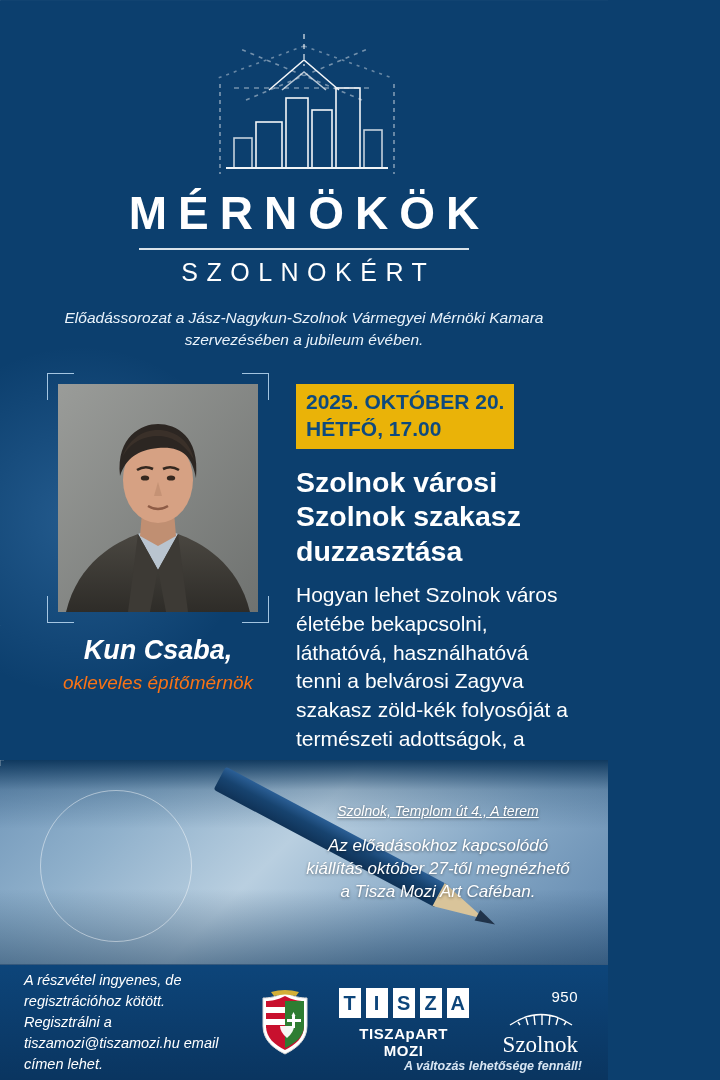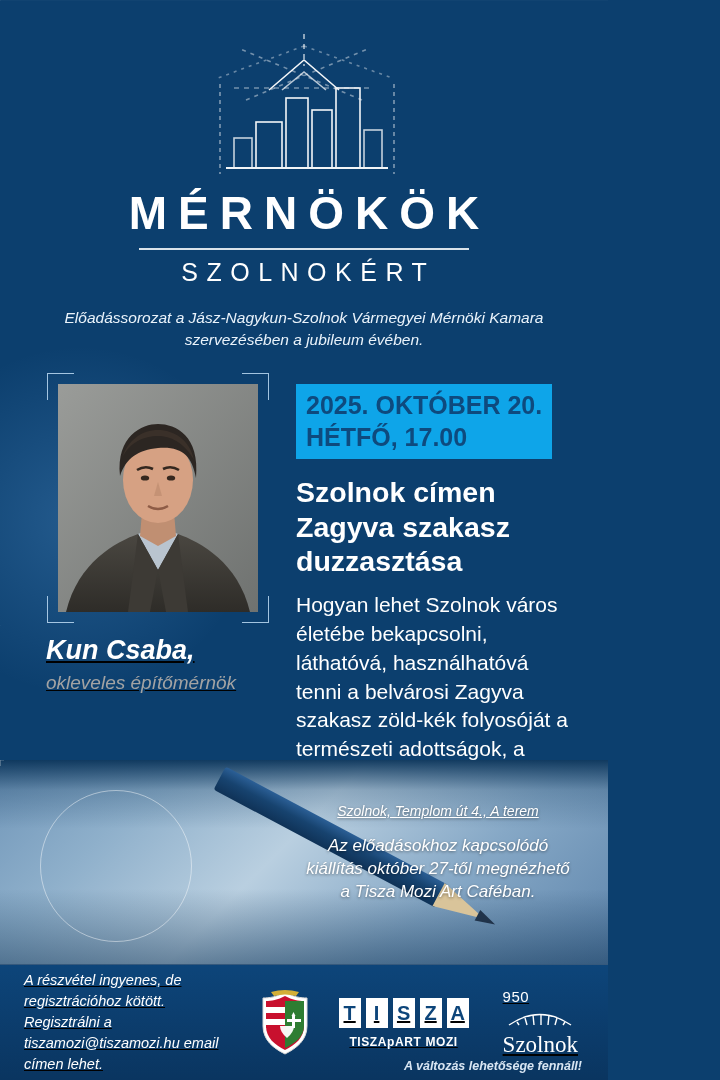--- a/index.html
+++ b/index.html
@@ -90,22 +90,21 @@
     position: relative;
     margin-top: 22px;
     padding: 0 30px 0 46px;
     display: flex;
     align-items: flex-start;
     gap: 26px;
   }
   .portrait-col {
     width: 224px;
     flex: 0 0 224px;
-    text-align: left;
-    text-decoration: underline;
+    text-align: center;
   }
   .portrait-frame {
     position: relative;
     width: 200px;
     height: 228px;
     margin: 10px auto 0;
   }
   .portrait-frame .corner {
     position: absolute;
     width: 26px; height: 26px;
@@ -126,35 +125,35 @@
   .speaker-name {
     margin-top: 24px;
     color: #ffffff;
     font-size: 27px;
     font-style: italic;
     font-weight: bold;
     line-height: 1.1;
   }
   .speaker-role {
     margin-top: 6px;
-    color: #a3a3a3;
+    color: #f97316;
     font-size: 19px;
     font-style: italic;
   }
 
   .text-col {
     flex: 1 1 auto;
     padding-top: 10px;
   }
   .date-badge {
     display: inline-block;
-    background: #0ea5e9;
+    background: #eab308;
     color: #0e4a7e;
     font-weight: bold;
-    font-size: 25px;
+    font-size: 21px;
     line-height: 1.28;
     padding: 5px 10px 6px;
     white-space: pre-line;
   }
   .talk-title {
     margin-top: 16px;
     color: #ffffff;
     font-size: 28.5px;
     font-weight: bold;
     line-height: 1.22;
@@ -247,21 +246,20 @@
     background: linear-gradient(180deg, #0d457a 0%, #0a3560 100%);
     border-top: 1px solid rgba(255,255,255,.18);
   }
   .footer-inner {
     position: relative;
     height: 100%;
     display: flex;
     align-items: center;
     padding: 0 24px;
     gap: 26px;
-    text-decoration: underline;
   }
   .free-note {
     width: 290px;
     color: #ffffff;
     font-size: 14.5px;
     font-style: italic;
     line-height: 1.45;
     white-space: pre-line;
   }
   .coa {
@@ -286,25 +284,25 @@
     width: 22px; height: 30px;
     background: #ffffff;
     color: #0d457a;
     font-weight: bold;
     font-size: 20px;
     line-height: 30px;
     text-align: center;
   }
   .mozi-name {
     margin-top: 7px;
-    font-size: 12px;
+    font-size: 15px;
     font-weight: bold;
     letter-spacing: .6px;
   }
-  .szolnok-logo { text-align: left; color: #fff; }
+  .szolnok-logo { text-align: right; color: #fff; }
   .szolnok-950 { font-size: 15px; letter-spacing: .5px; }
   .szolnok-fan {
     width: 74px; height: 20px; margin: 1px auto 2px;
   }
   .szolnok-name { font-size: 23px; font-family: "Liberation Serif", serif; }
   .slogan {
     position: absolute;
     right: 26px; bottom: 7px;
     color: #d9e6f3;
     font-size: 12.5px;
@@ -395,21 +393,21 @@
           </svg>
         </div>
       </div>
       <div class="speaker-name">Kun Csaba,</div>
       <div class="speaker-role">okleveles építőmérnök</div>
     </div>
 
     <div class="text-col">
       <div class="date-badge">2025. OKTÓBER 20.
 HÉTFŐ, 17.00</div>
-      <div class="talk-title">Szolnok címen Zagyva szakasz duzzasztása</div>
+      <div class="talk-title">Szolnok városi Szolnok szakasz duzzasztása</div>
       <div class="talk-body">Hogyan lehet Szolnok város életébe bekapcsolni, láthatóvá, használhatóvá tenni a belvárosi Zagyva szakasz zöld-kék folyosóját a természeti adottságok, a műszaki lehetőségek és a fejlesztési elképzelések mentén.</div>
     </div>
   </div>
 
   <div class="blueprint-band">
     <div class="bp-grid"></div>
     <div class="bp-circle"></div>
     <div class="bp-pencil">
       <div class="body"></div>
       <div class="tip"></div>

